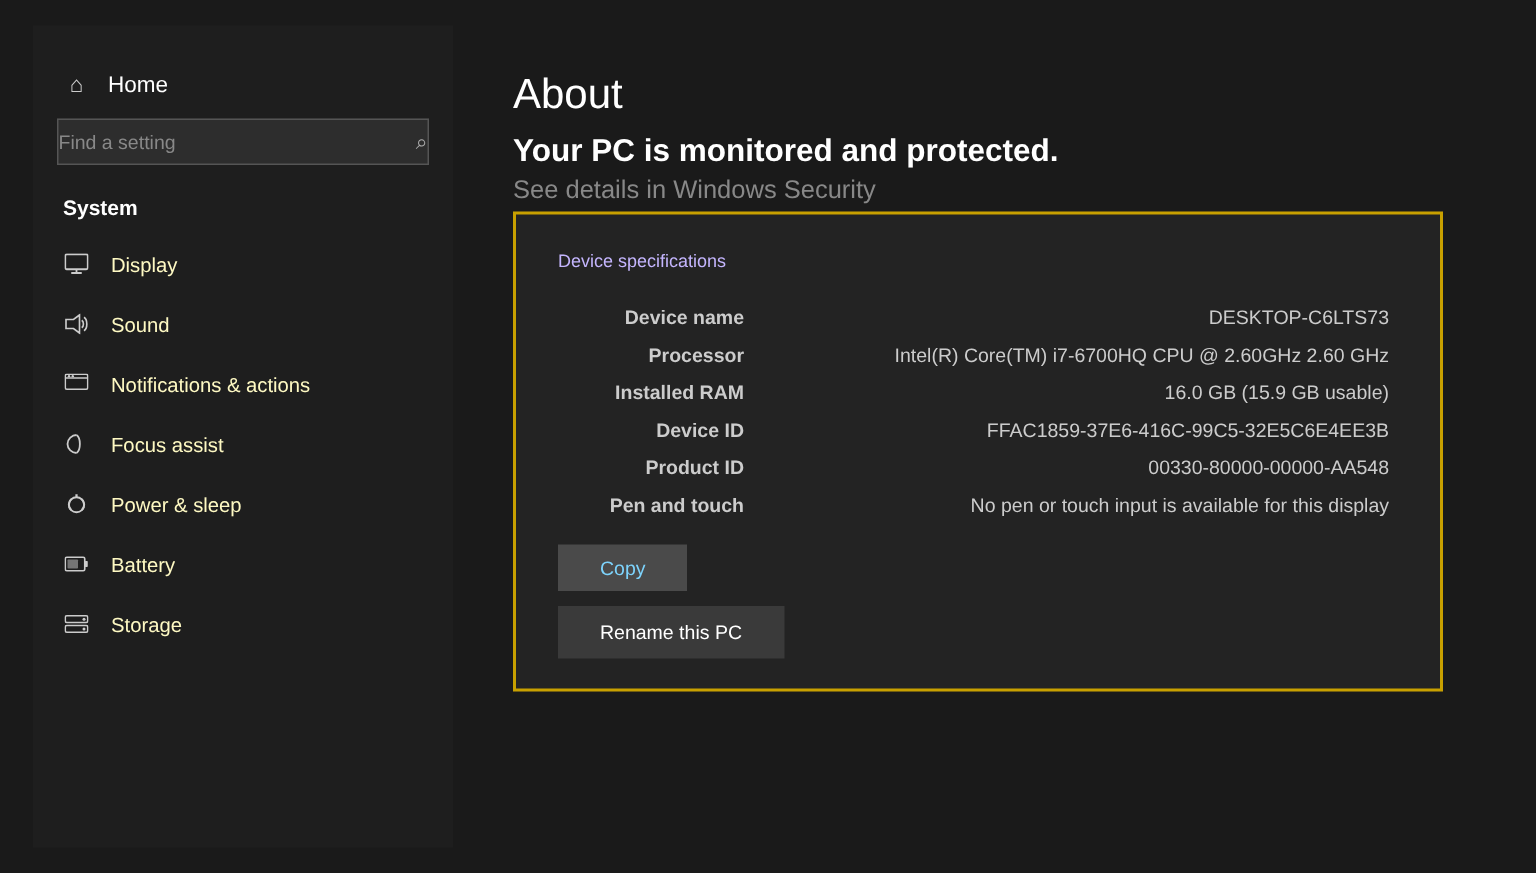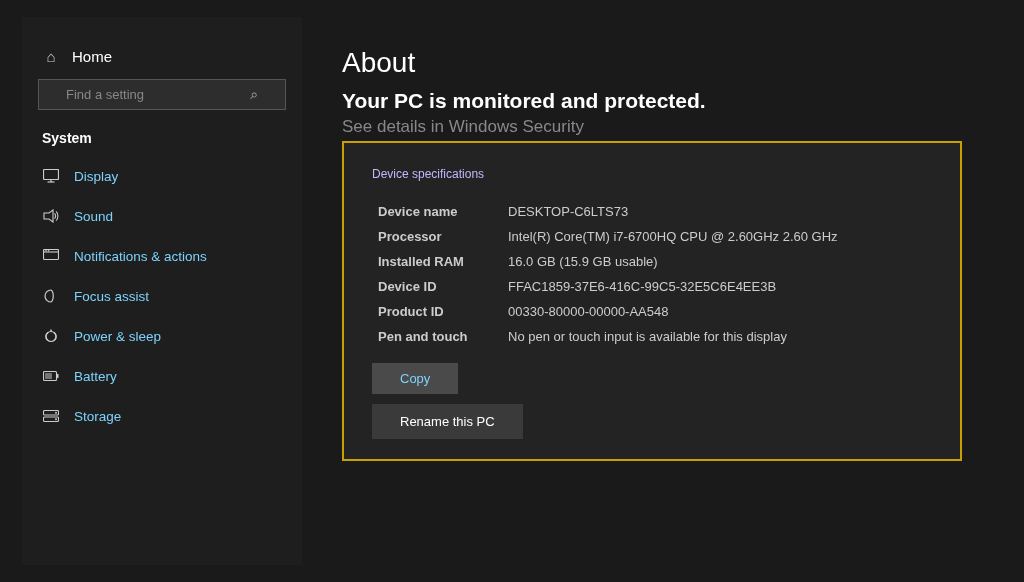--- a/index.html
+++ b/index.html
@@ -42,21 +42,21 @@
       color: #ffffff;
       font-size: 15px;
     }
 
     .search-box {
       margin: 0 16px 16px 16px;
       display: flex;
       align-items: center;
       background: #2d2d2d;
       border: 1px solid #555;
-      padding: 6px 27px;
+      padding: 6px 0;
       gap: 8px;
     }
 
     .search-box input {
       background: transparent;
       border: none;
       outline: none;
       color: #ccc;
       font-size: 13px;
       flex: 1;
@@ -75,21 +75,21 @@
       font-size: 14px;
       font-weight: 600;
       padding: 4px 20px 10px 20px;
     }
 
     .sidebar-item {
       display: flex;
       align-items: center;
       gap: 14px;
       padding: 11px 20px;
-      color: #7dd3fc;
+      color: #fef9c3;
       font-size: 13.5px;
       cursor: pointer;
     }
 
     .sidebar-icon {
       width: 18px;
       height: 18px;
       display: flex;
       align-items: center;
       justify-content: center;
@@ -138,20 +138,21 @@
     .card-title {
       color: #c4b5fd;
       font-size: 12px;
       font-weight: 400;
       margin-bottom: 18px;
     }
 
     .specs-table {
       width: 100%;
       border-collapse: collapse;
+      text-align: right;
     }
 
     .specs-table tr td {
       padding: 5px 6px;
       vertical-align: top;
       font-size: 13px;
     }
 
     .spec-label {
       color: #cccccc;

